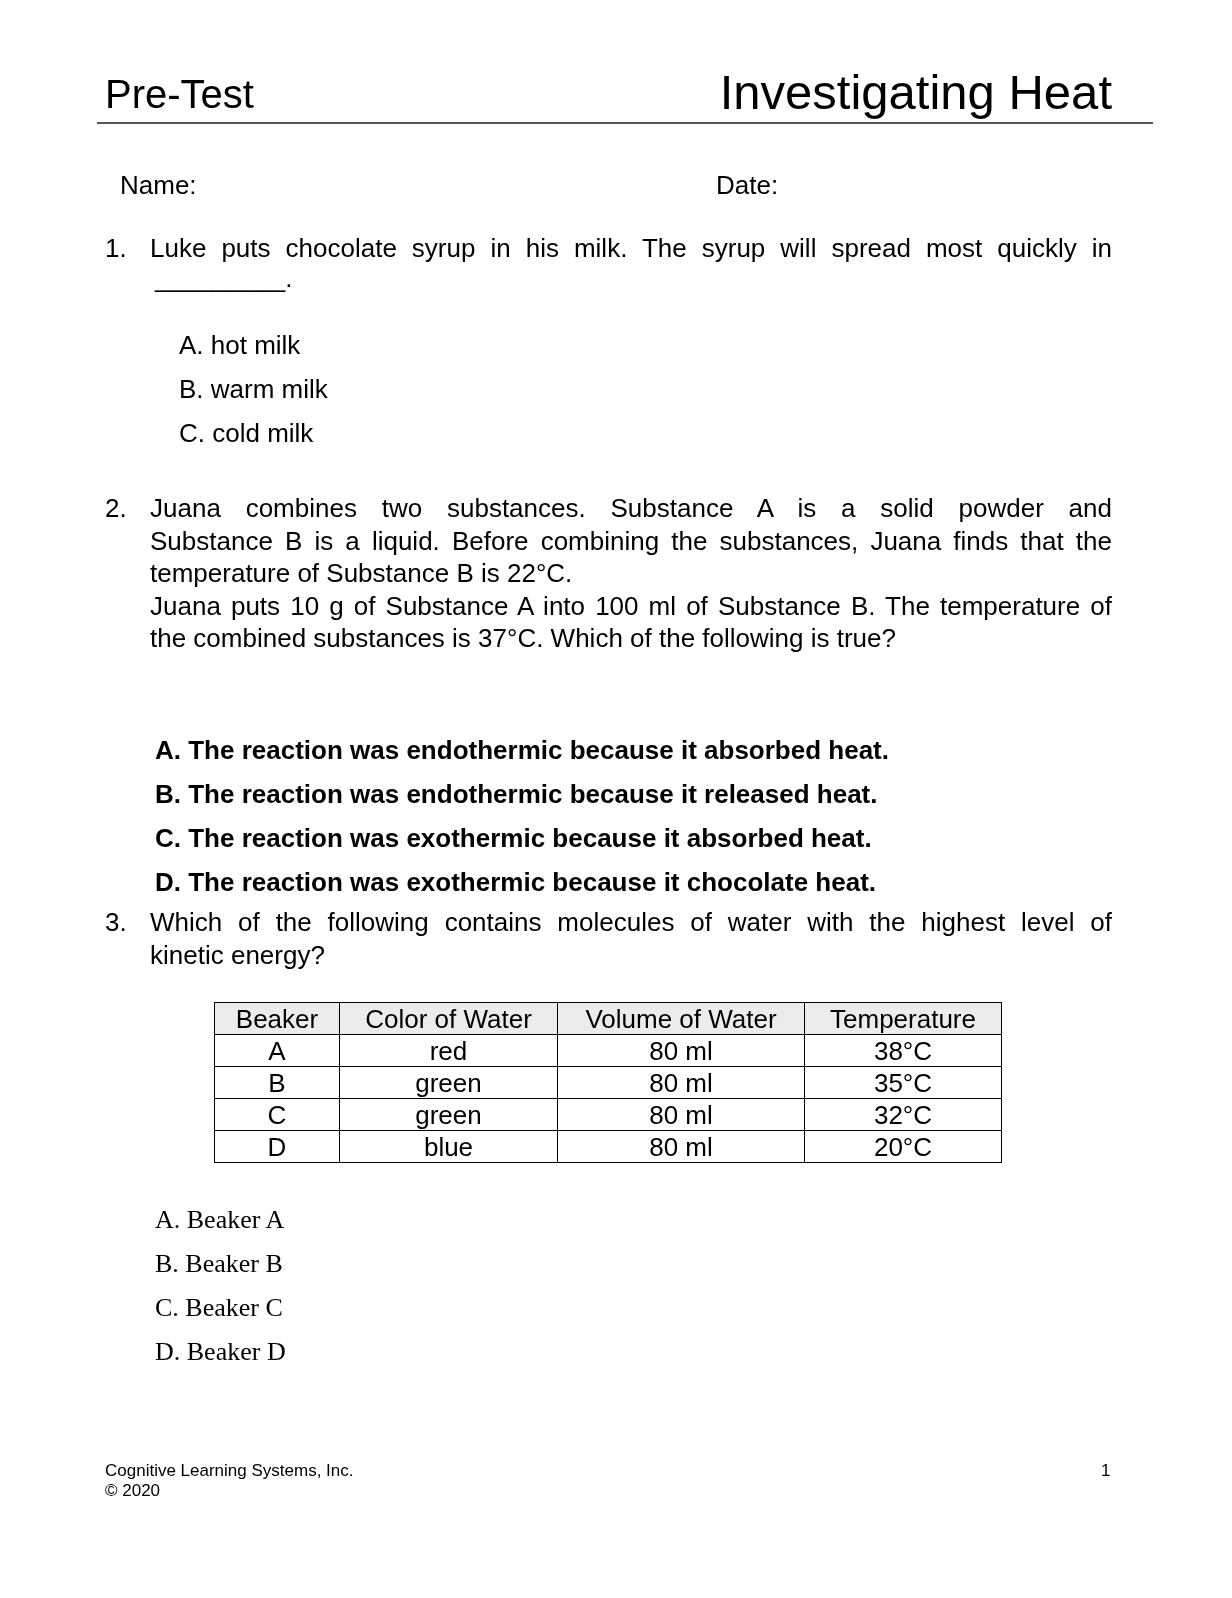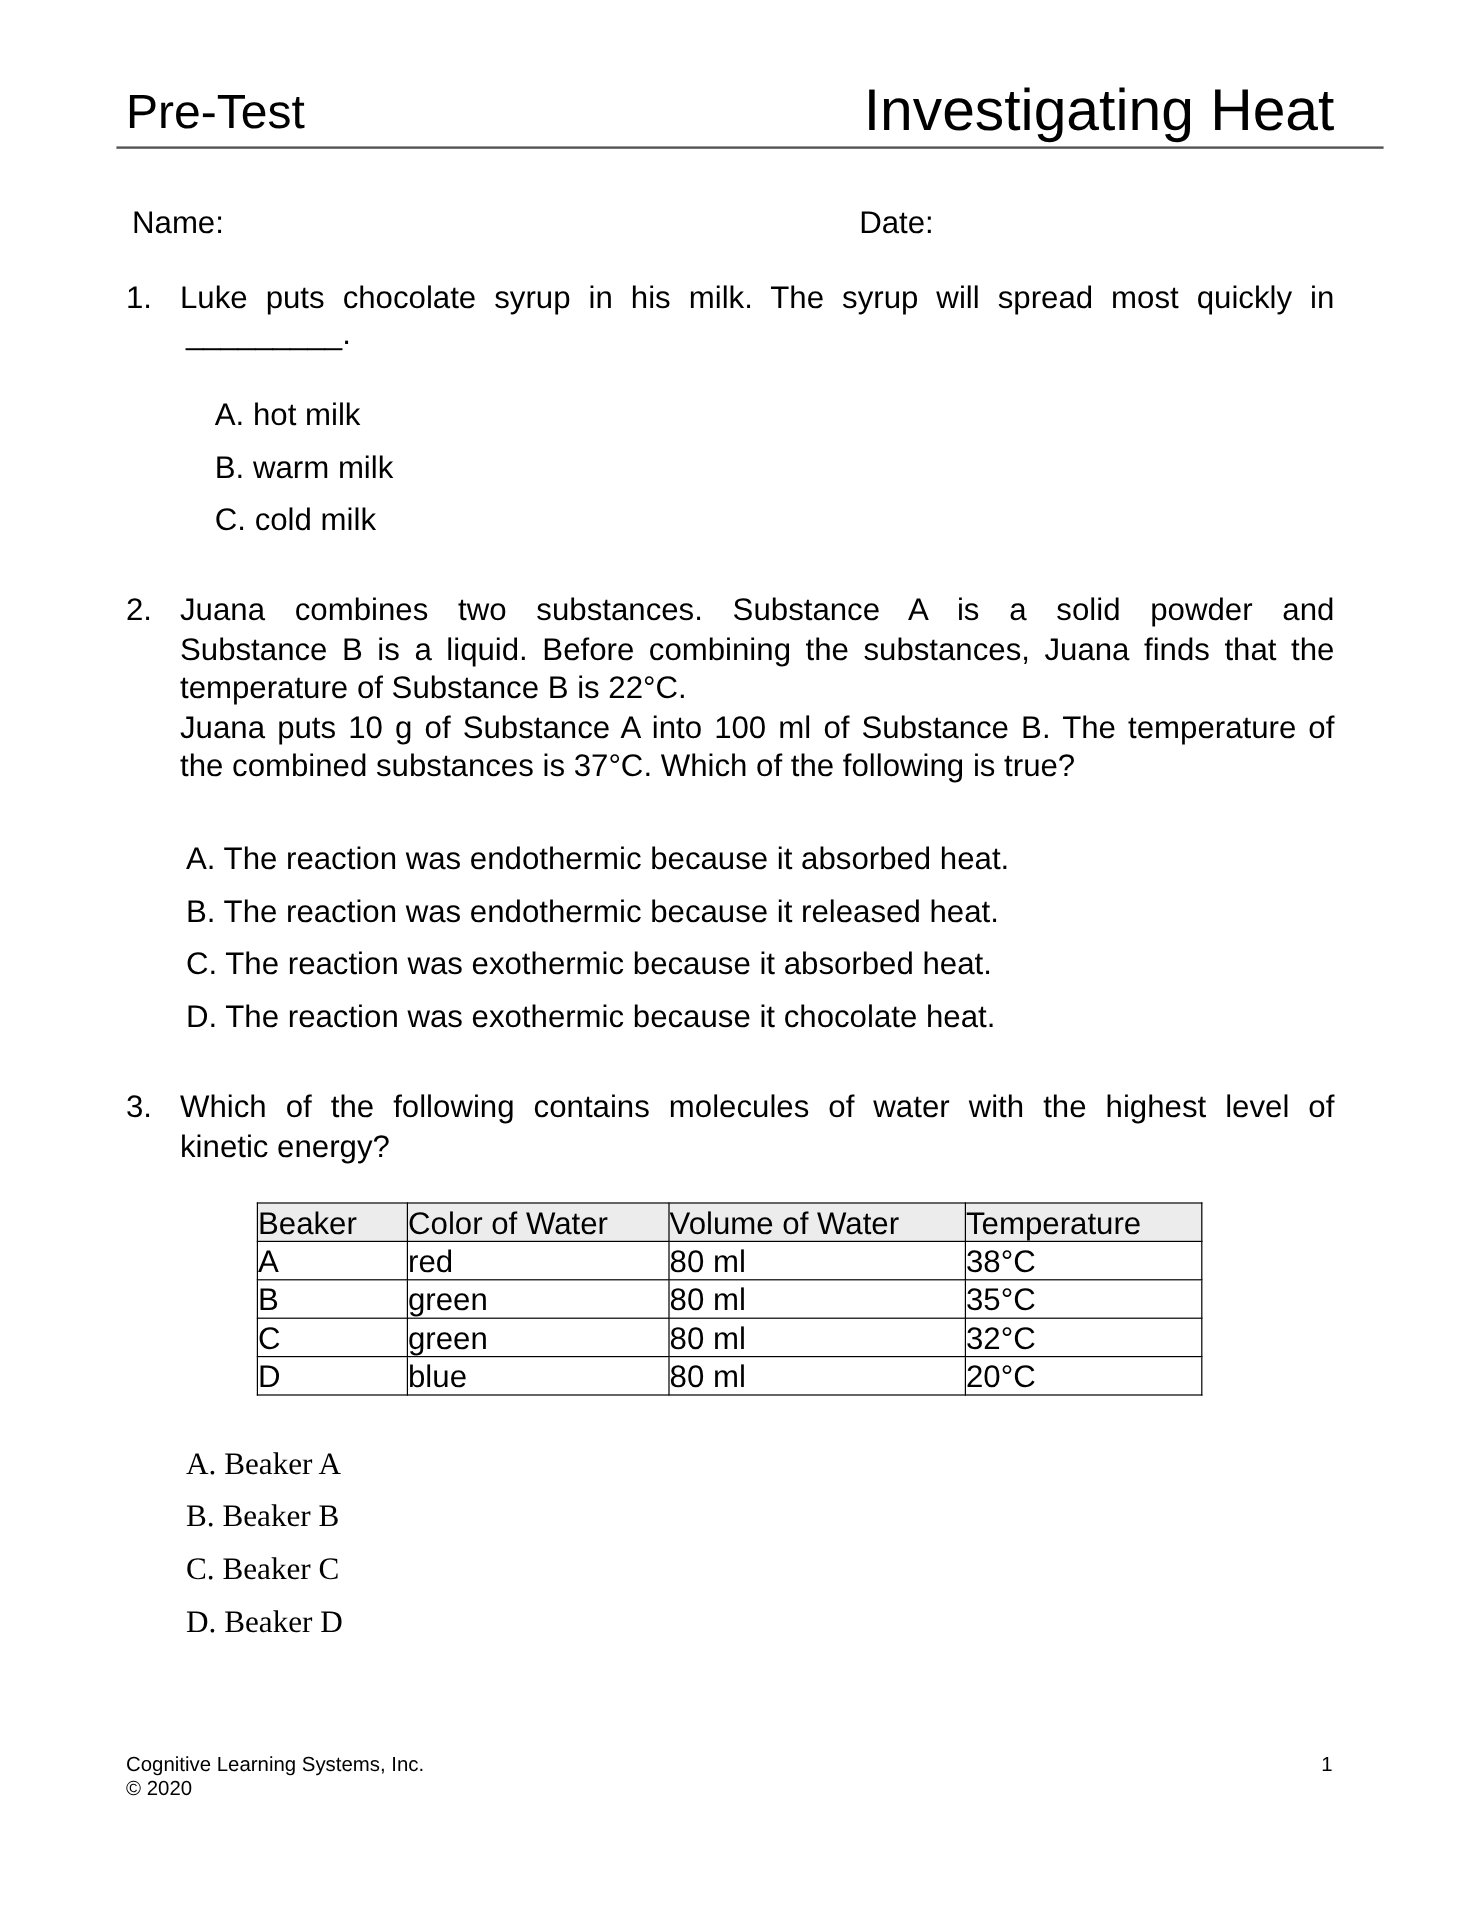--- a/index.html
+++ b/index.html
@@ -5,21 +5,21 @@
   html, body { margin: 0; padding: 0; background: #ffffff; }
   body {
     width: 1232px; height: 1598px; position: relative; overflow: hidden;
     font-family: "Liberation Sans", sans-serif; color: #000;
   }
   .abs { position: absolute; }
   .hdr-left { left: 105px; top: 70px; font-size: 40px; line-height: 48px; }
   .hdr-right { right: 120px; top: 63px; font-size: 49px; line-height: 58px; }
   .hdr-rule { left: 97px; top: 122px; width: 1056px; height: 0; border-top: 2px solid #555; }
   .field { font-size: 26px; line-height: 30px; top: 170px; }
-  .field-name { left: 110px; }
+  .field-name { left: 120px; }
   .field-date { left: 716px; }
 
   .q { left: 105px; width: 1007px; font-size: 26px; line-height: 32.5px; }
   .q .num { position: absolute; left: 0; top: 0; }
   .q .text { margin-left: 45px; text-align: justify; text-align-last: left; }
   .q1 { top: 232px; }
   .q1 .text { text-align-last: justify; }
   .q1 .blank { position: absolute; left: 50px; top: 30px; }
   .q2 { top: 492px; }
   .q2 .line1 { text-align-last: justify; }
@@ -27,21 +27,21 @@
   .q3 .line1 { text-align-last: justify; }
 
   .opts { left: 155px; font-size: 26px; }
   .opt { height: 44px; line-height: 30px; }
 
   table.data {
     position: absolute; left: 214px; top: 1002px; border-collapse: collapse;
     font-size: 26px;
   }
   table.data th, table.data td {
-    border: 1.5px solid #000; text-align: left; font-weight: normal;
+    border: 1.5px solid #000; text-align: center; font-weight: normal;
     padding: 0; height: 31px; line-height: 30px;
   }
   table.data th { background: #ececec; }
 
   .footer { left: 105px; top: 1461px; font-size: 17px; line-height: 20px; }
   .pagenum { left: 1101px; top: 1461px; font-size: 17px; line-height: 20px; }
 </style>
 </head>
 <body>
 
@@ -62,21 +62,21 @@
   <div class="opt">B. warm milk</div>
   <div class="opt">C. cold milk</div>
 </div>
 
 <div class="abs q q2">
   <span class="num">2.</span>
   <div class="text line1">Juana combines two substances. Substance A is a solid powder and</div>
   <div class="text">Substance B is a liquid. Before combining the substances, Juana finds that the temperature of Substance B is 22°C.</div>
   <div class="text">Juana puts 10 g of Substance A into 100 ml of Substance B. The temperature of the combined substances is 37°C. Which of the following is true?</div>
 </div>
-<div class="abs opts" style="top:700px;">
+<div class="abs opts" style="top:735px;font-weight:bold;">
   <div class="opt">A. The reaction was endothermic because it absorbed heat.</div>
   <div class="opt">B. The reaction was endothermic because it released heat.</div>
   <div class="opt">C. The reaction was exothermic because it absorbed heat.</div>
   <div class="opt">D. The reaction was exothermic because it chocolate heat.</div>
 </div>
 
 <div class="abs q q3">
   <span class="num">3.</span>
   <div class="text line1">Which of the following contains molecules of water with the highest level of</div>
   <div class="text">kinetic energy?</div>

